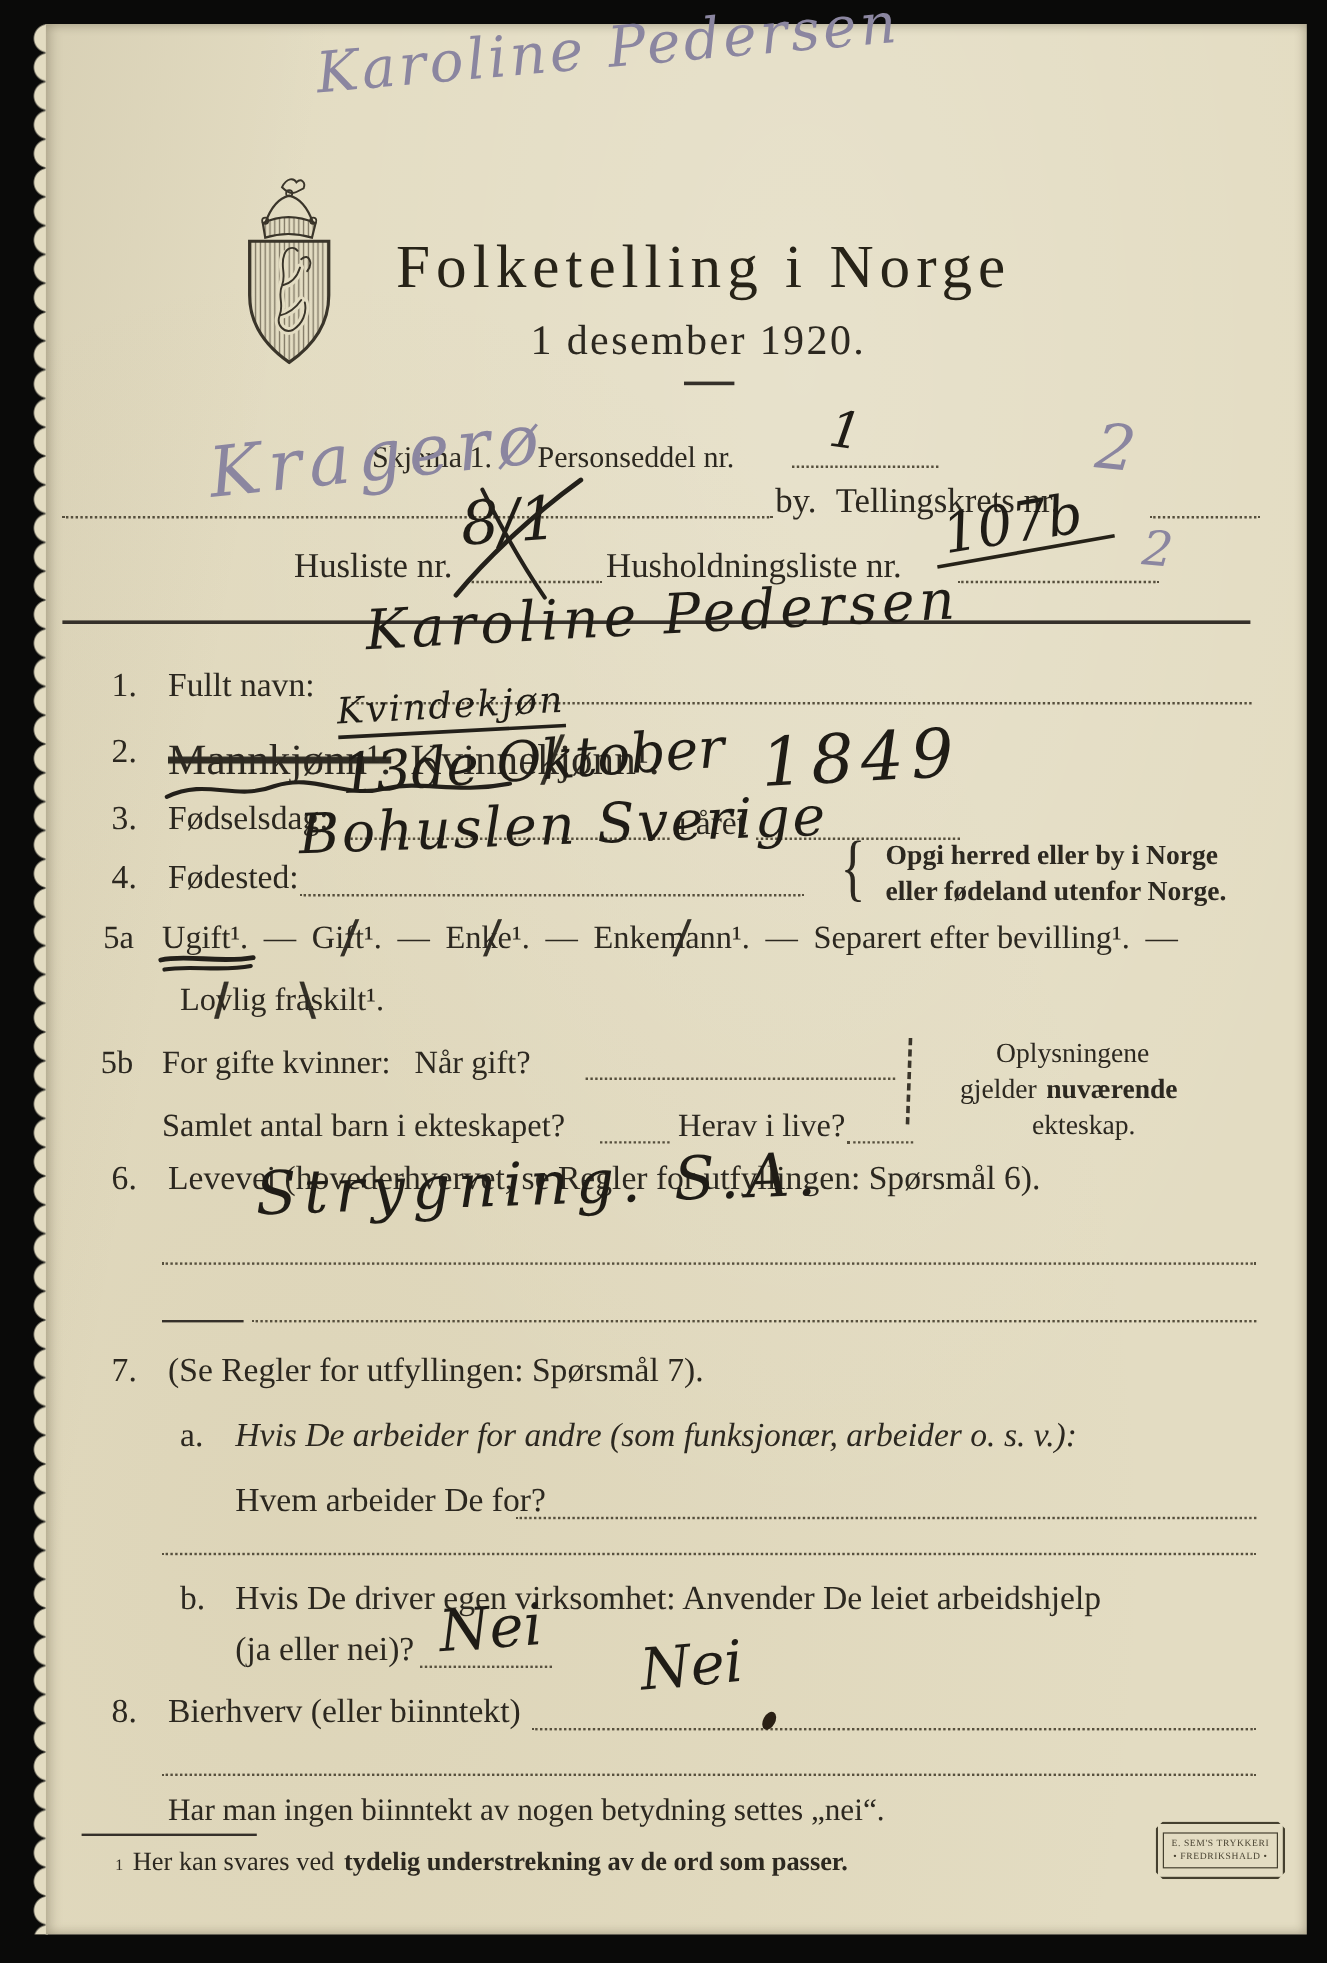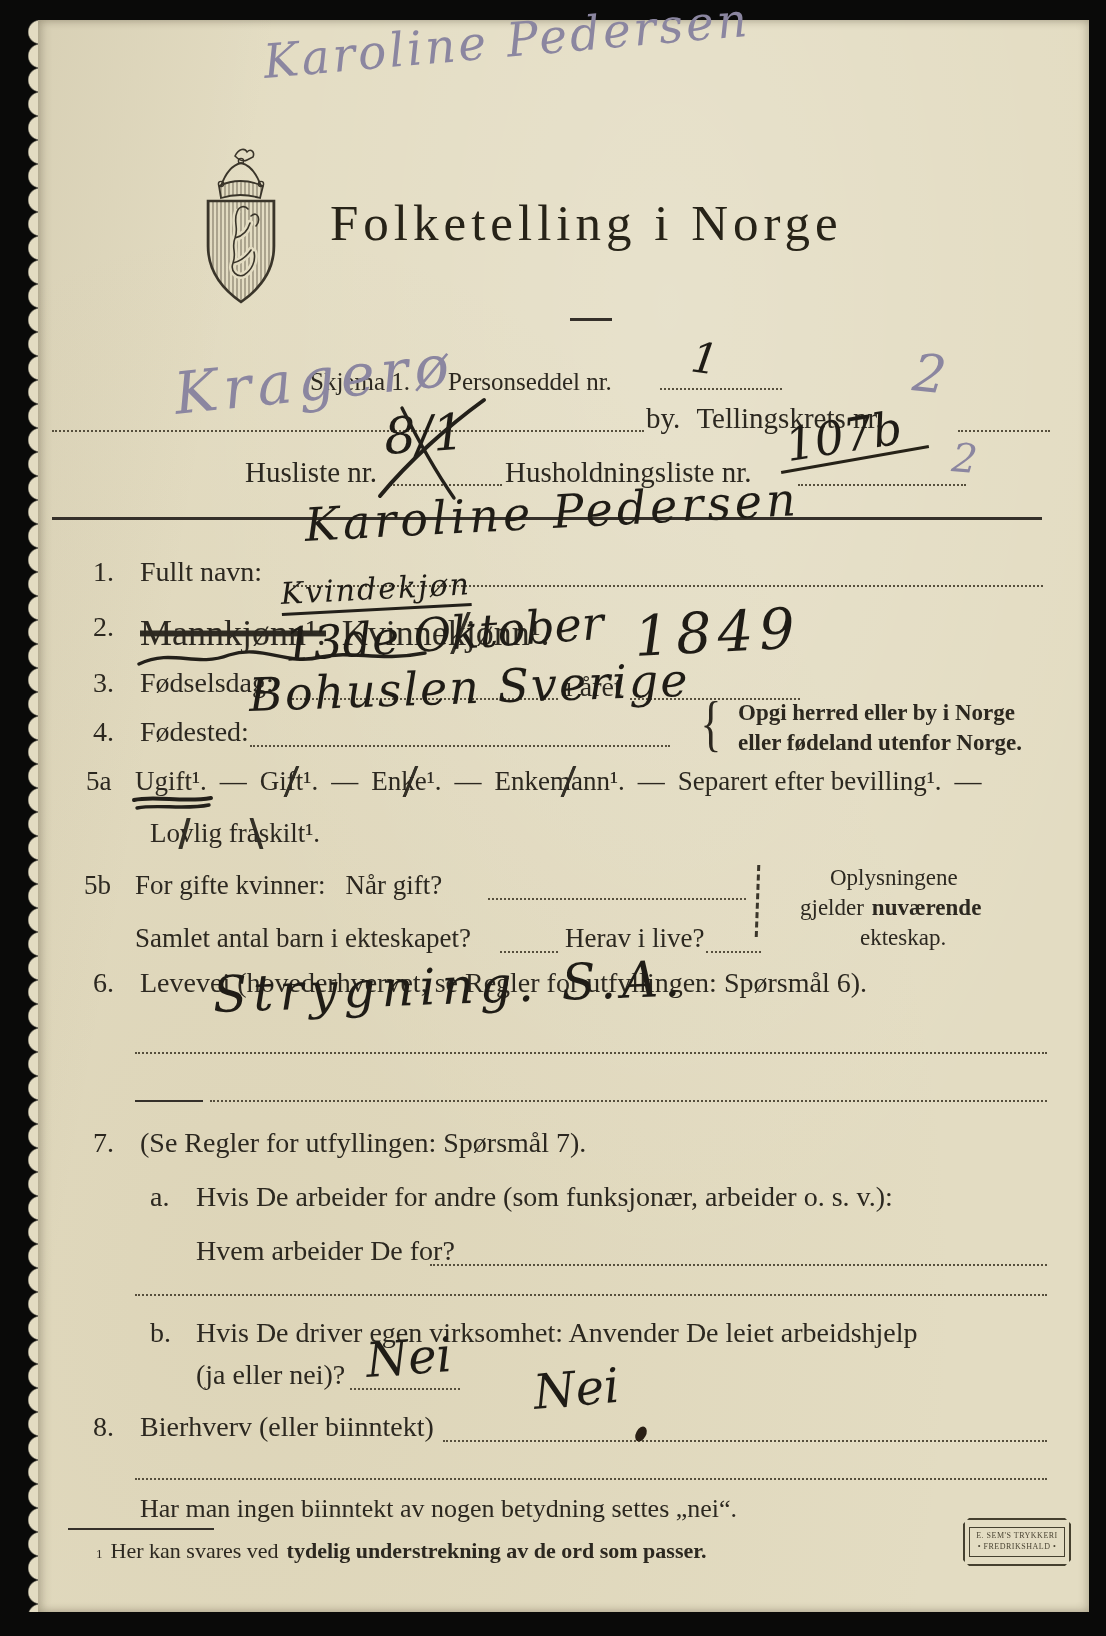--- a/index.html
+++ b/index.html
@@ -76,20 +76,21 @@
 
       <path d="M42 68 C38 78 44 84 40 94 C36 103 42 109 38 119 C35 127 42 134 49 131
                M40 94 C48 92 53 86 55 79 M38 119 C46 117 52 112 56 106 M49 131 C57 126 61 117 59 108" fill="none" stroke="#e3dcc2" stroke-width="6.5" stroke-linecap="round"></path>
       <path d="M42 68 C38 78 44 84 40 94 C36 103 42 109 38 119 C35 127 42 134 49 131
                M40 94 C48 92 53 86 55 79 M38 119 C46 117 52 112 56 106 M49 131 C57 126 61 117 59 108
                M56 72 C63 66 66 76 61 82 M42 68 C44 62 50 61 53 65" fill="none" stroke="#3a352a" stroke-width="1.6" stroke-linecap="round"></path>
     </svg>
   </div>
 
   <div class="l printed" style="left:292px;top:174px;font-size:51px;letter-spacing:5px;color:#272318;">Folketelling i Norge</div>
+  <div class="l printed" style="left:404px;top:244px;font-size:35px;letter-spacing:2px;">1 desember 1920.</div>
   <div class="rule" style="left:532px;top:298px;width:42px;height:3px;"></div>
 
   <div class="l printed flexrow" style="left:272px;top:336px;font-size:25px;column-gap:38px;margin-top:12px;">
     <span>Skjema 1.</span>
     <span>Personseddel nr.</span>
   </div>
   <div class="dotted" style="left:622px;top:368px;width:122px;"></div>
   <div class="l hw" style="left:650px;top:312px;font-size:42px;transform:rotate(8deg);">1</div>
 
   <div class="dotted" style="left:14px;top:410px;width:592px;"></div>
@@ -189,21 +190,21 @@
   <div class="l printed sz" style="left:102px;top:948px;">Levevei (hovederhvervet, se Regler for utfyllingen: Spørsmål 6).</div>
   <div class="l hw" style="left:176px;top:946px;font-size:50px;transform:rotate(-2deg);letter-spacing:6px;">Strygning. S.A.</div>
   <div class="dotted" style="left:97px;top:1032px;width:912px;"></div>
   <div class="rule" style="left:97px;top:1080px;width:68px;height:2px;"></div>
   <div class="dotted" style="left:172px;top:1080px;width:837px;"></div>
 
   <div class="l printed sz" style="left:55px;top:1108px;">7.</div>
   <div class="l printed sz" style="left:102px;top:1108px;">(Se Regler for utfyllingen:  Spørsmål 7).</div>
 
   <div class="l printed sz" style="left:112px;top:1162px;">a.</div>
-  <div class="l printed sz" style="left:158px;top:1162px;">Hvis De arbeider for andre (som funksjonær, arbeider o. s. v.):</div>
+  <div class="l printed sz" style="left:158px;top:1162px;font-style:italic;">Hvis De arbeider for andre (som funksjonær, arbeider o. s. v.):</div>
   <div class="l printed sz" style="left:158px;top:1216px;">Hvem arbeider De for?</div>
   <div class="dotted" style="left:392px;top:1244px;width:617px;"></div>
   <div class="dotted" style="left:97px;top:1274px;width:912px;"></div>
 
   <div class="l printed sz" style="left:112px;top:1298px;">b.</div>
   <div class="l printed sz" style="left:158px;top:1298px;">Hvis De driver egen virksomhet:  Anvender De leiet arbeidshjelp</div>
   <div class="l printed sz" style="left:158px;top:1340px;">(ja eller nei)?</div>
   <div class="dotted" style="left:312px;top:1368px;width:110px;"></div>
   <div class="l hw" style="left:330px;top:1312px;font-size:48px;transform:rotate(-4deg);">Nei</div>
 

